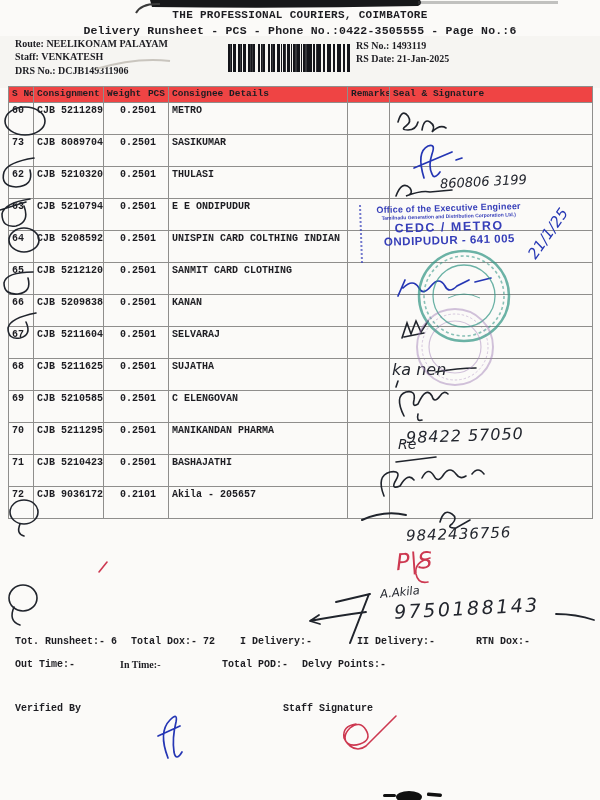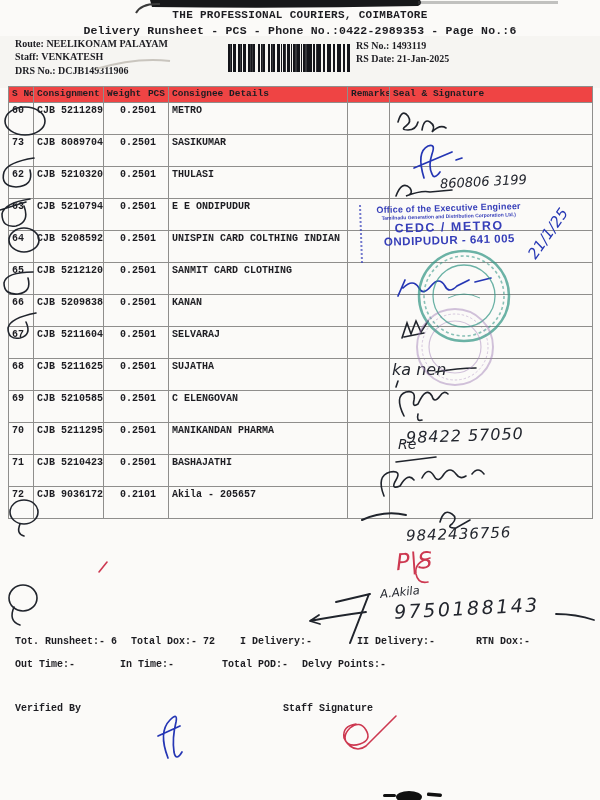--- a/index.html
+++ b/index.html
@@ -50,21 +50,21 @@
   .stamp-blue .l4{font-size:11.5px;font-weight:800;letter-spacing:.5px;}
   .stamp-edge{position:absolute;left:360px;top:205px;width:4px;height:58px;
         border-left:2px dotted #3a43bb;opacity:.7;transform:rotate(-2deg);}
 </style>
 </head>
 <body>
 
 <div class="page">
 
   <div class="abs mono title1">THE PROFESSIONAL COURIERS, COIMBATORE</div>
-  <div class="abs mono title2">Delivery Runsheet - PCS - Phone No.:0422-2989353 - Page No.:6</div>
+  <div class="abs mono title2">Delivery Runsheet - PCS - Phone No.:0422-3505555 - Page No.:6</div>
 
   <div class="abs mono meta" style="left:15px;top:38px;">Route: NEELIKONAM PALAYAM</div>
   <div class="abs mono meta" style="left:15px;top:51px;">Staff: VENKATESH</div>
   <div class="abs mono meta" style="left:15px;top:65px;">DRS No.: DCJB149311906</div>
 
   <div class="abs barcode"></div>
 
   <div class="abs mono meta" style="left:356px;top:40px;">RS No.: 1493119</div>
   <div class="abs mono meta" style="left:356px;top:53px;">RS Date: 21-Jan-2025</div>
 
@@ -265,21 +265,21 @@
       </tbody>
   </table>
 
   <div class="abs mono foot" style="left:15px;top:636px;">Tot. Runsheet:- 6</div>
   <div class="abs mono foot" style="left:131px;top:636px;">Total Dox:- 72</div>
   <div class="abs mono foot" style="left:240px;top:636px;">I Delivery:-</div>
   <div class="abs mono foot" style="left:357px;top:636px;">II Delivery:-</div>
   <div class="abs mono foot" style="left:476px;top:636px;">RTN Dox:-</div>
 
   <div class="abs mono foot" style="left:15px;top:659px;">Out Time:-</div>
-  <div class="abs mono foot" style="left:120px;top:659px;">In Time:-</div>
+  <div class="abs mono foot" style="left:120px;top:659px;font-family:Liberation Serif, serif;">In Time:-</div>
   <div class="abs mono foot" style="left:222px;top:659px;">Total POD:-</div>
   <div class="abs mono foot" style="left:302px;top:659px;">Delvy Points:-</div>
 
 
   <div class="abs mono foot" style="left:15px;top:703px;">Verified By</div>
   <div class="abs mono foot" style="left:283px;top:703px;">Staff Signature</div>
 
   <div class="stamp-edge"></div>
   <div class="stamp-blue">
     <div class="l1">Office of the Executive Engineer</div>

